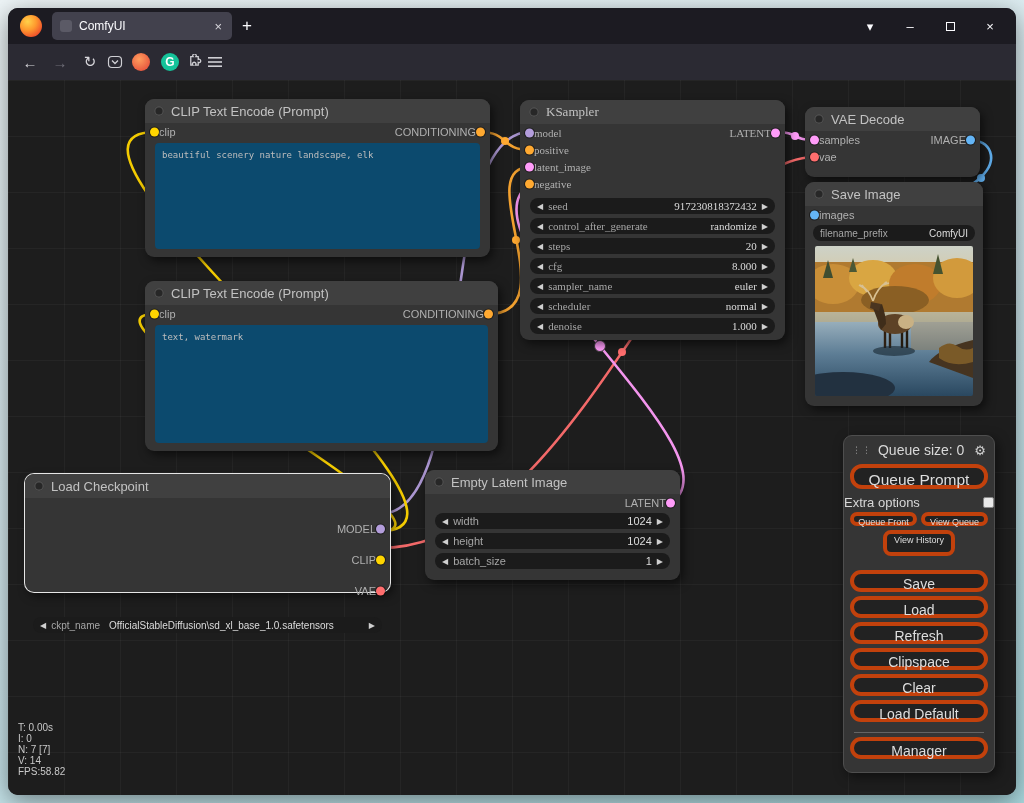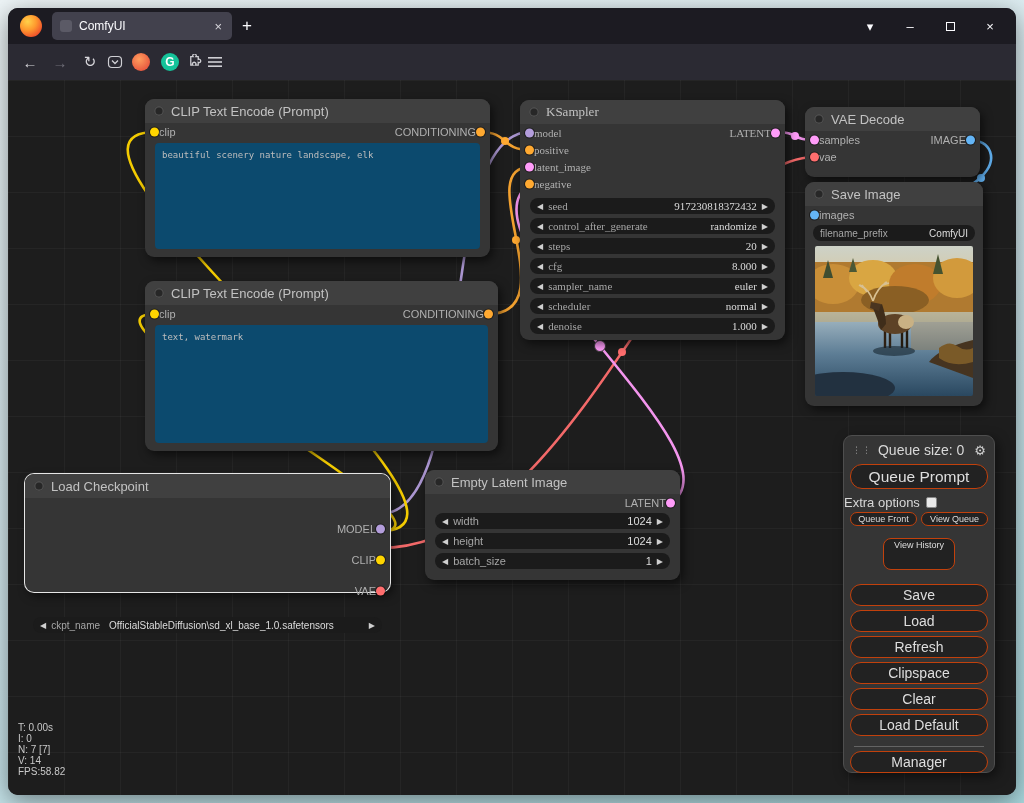--- a/index.html
+++ b/index.html
@@ -72,27 +72,27 @@
   .preview { margin:3px 10px 10px; height:150px; border-radius:2px; overflow:hidden; flex:0 0 auto; }
   .preview svg { display:block; width:100%; height:100%; }
   
   .qpanel { position:absolute; z-index:3; background:#353535; border:1px solid #4e4e4e; border-radius:9px;
     box-shadow: 3px 4px 12px rgba(0,0,0,.5); color:#d6d6d6; padding:4px 0; }
   .qhead { display:flex; align-items:center; padding:2px 8px 4px; font-size:14px; color:#d8d8d8; }
   .qhead .drag { color:#9a9a9a; font-size:9px; letter-spacing:1px; line-height:6px; width:12px; margin-right:4px; }
   .qhead .qtitle { flex:1; text-align:center; }
   .qhead .gear { color:#cfcfcf; font-size:13px; }
   .menu-btn { display:block; width:calc(100% - 12px); margin:4px 6px 0; height:22px; background:#222;
-    border:1px solid #c2410c; border-radius:12px; color:#dedede; font-size:14px; font-family:inherit; text-align:center; line-height:20px; }
+    border:4px solid #c2410c; border-radius:12px; color:#dedede; font-size:14px; font-family:inherit; text-align:center; line-height:20px; }
   .menu-btn.big { height:25px; font-size:15.5px; line-height:23px; margin-top:2px; }
-  .extra-row { display:flex; align-items:center; justify-content:flex-start; gap:6px; font-size:13px; margin:6px 0 2px; color:#d8d8d8; }
+  .extra-row { display:flex; align-items:center; justify-content:space-between; gap:6px; font-size:13px; margin:6px 0 2px; color:#d8d8d8; }
   .checkbox { width:11px; height:11px; background:#e9e9e9; border-radius:2px; border:1px solid #888; }
-  .small-row { display:flex; gap:4px; margin:2px 6px 12px; }
+  .small-row { display:flex; gap:4px; margin:2px 6px 4px; }
   .menu-btn.small { flex:1; width:auto; margin:0; height:14px; font-size:9px; line-height:12px; border-radius:8px; }
-  .menu-btn.history { width:72px; margin:4px auto 0; height:32px; font-size:9px; line-height:12px; border-radius:8px; }
+  .menu-btn.history { width:72px; margin:4px auto 0; height:26px; font-size:9px; line-height:12px; border-radius:8px; }
   .qdivider { border-top:1px solid #646464; margin:10px 10px 2px; }
   .qgap { height:10px; }
   
   .stats { position:absolute; z-index:3; left:10px; bottom:18px; font-size:10px; color:#c9c9c9; line-height:11px; }
 </style>
 </head>
 <body>
 
 <div class="window">
 

